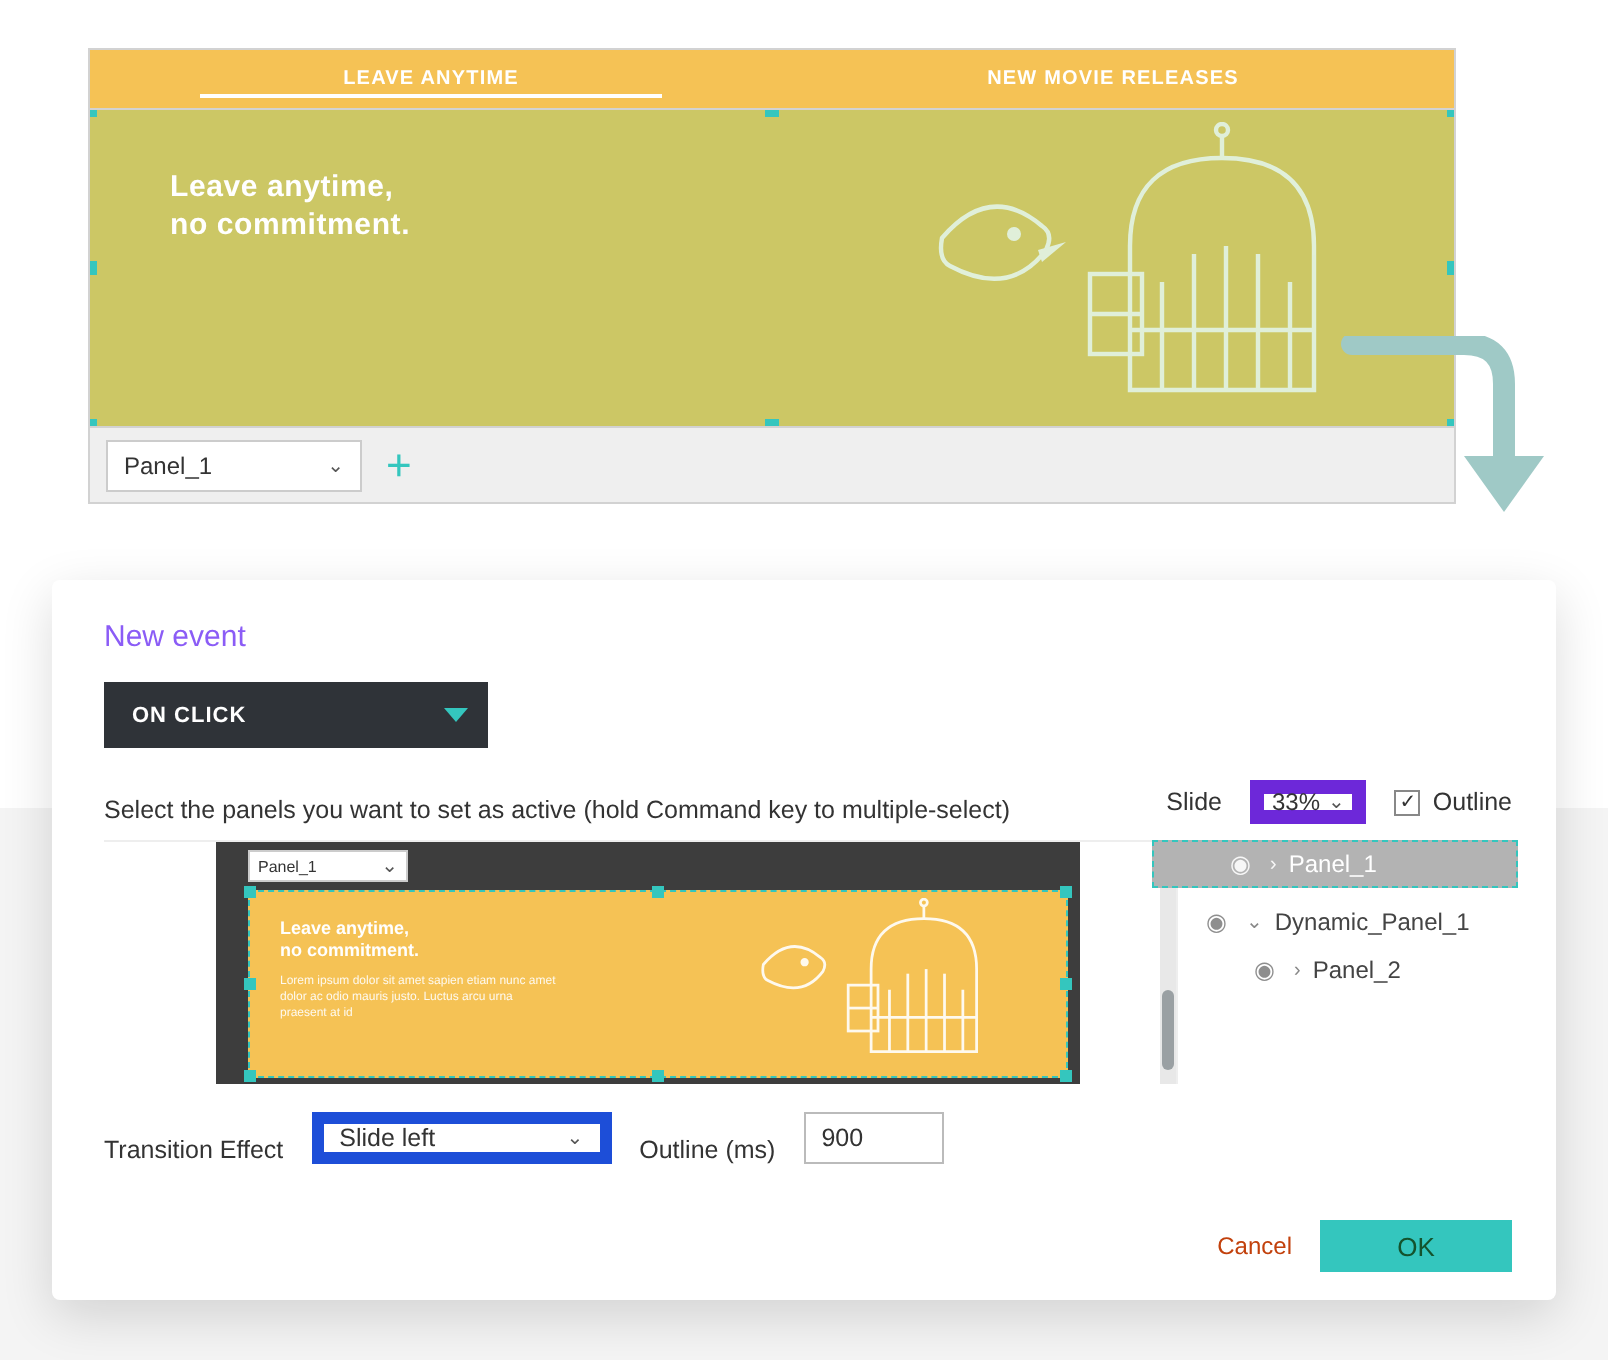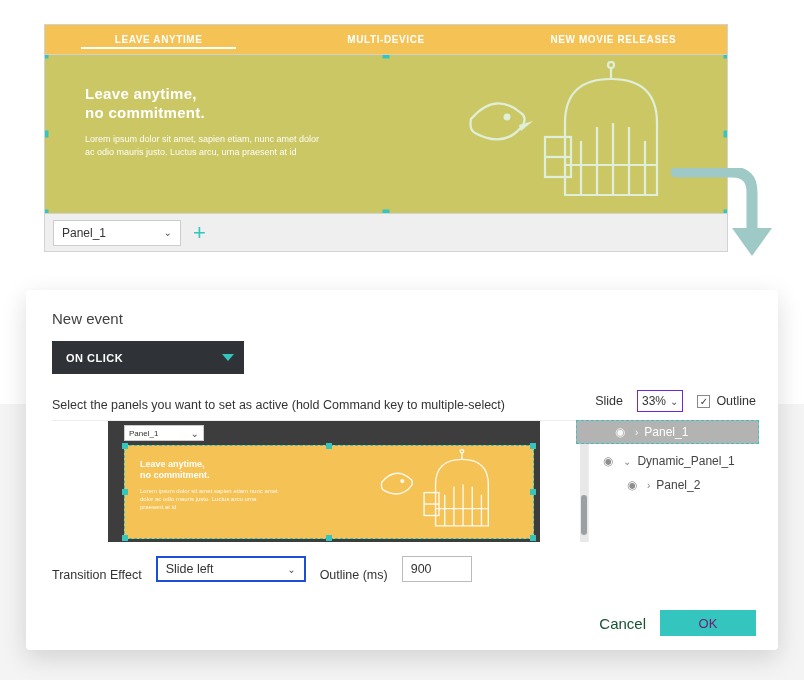--- a/index.html
+++ b/index.html
@@ -96,37 +96,37 @@
   .dialog {
     position: absolute;
     left: 26px; top: 290px;
     width: 752px; height: 360px;
     background: #fff;
     border-radius: 4px;
     box-shadow: 0 8px 26px rgba(0,0,0,.14);
     padding: 20px 22px 14px 26px;
     z-index: 3;
   }
-  .dialog h4 { font-size: 15px; font-weight: 400; color:#404040; }
+  .dialog h4 { font-size: 15px; font-weight: 400; color:#8b5cf6; }
   .trigger-row { display:flex; gap: 16px; margin-top: 14px; }
   .trig-btn {
     background:#2f3338; color:#fff;
     height: 33px; display:flex; align-items:center; justify-content:space-between;
     padding: 0 10px 0 14px; font-size: 11px; letter-spacing:.5px; font-weight:700;
     cursor:pointer;
   }
   .trig-btn.one { width: 192px; gap: 45px; }
   .trig-btn.two { width: 202px; }
   .trig-arrow { width:0;height:0;border-left:6px solid transparent;border-right:6px solid transparent;border-top:7px solid #34c6be; }
   .sub-row {
     display:flex; align-items:flex-end; justify-content:space-between;
     margin-top: 16px; font-size: 12.5px; color:#333;
   }
   .zoom-group { display:flex; align-items:center; gap: 14px; }
-  .zoom-select { border:1px solid #6d28d9; height:22px; padding:0 4px; font-size:12px; background:#fff; display:flex; align-items:center; gap:4px; }
+  .zoom-select { border:7px solid #6d28d9; height:22px; padding:0 4px; font-size:12px; background:#fff; display:flex; align-items:center; gap:4px; }
   .outline-chk { display:flex; align-items:center; gap:6px; font-size:12.5px; }
   .chkbox { width:13px;height:13px;border:1px solid #888;display:inline-flex;align-items:center;justify-content:center;font-size:10px;color:#333; }
   .workspace {
     display:flex; gap: 0; margin-top: 8px; height: 122px;
     border-top: 1px solid #eee;
   }
   .canvas-pane { width: 536px; background:#fff; position:relative; overflow:hidden; }
   .canvas-pane .dark-bg { position:absolute; inset:0; background:#3d3d3d; left:56px; right:48px; }
   .canvas-pane .mini-hero {
     position:absolute; left:72px; top:24px; width:410px; height:94px;
@@ -155,47 +155,45 @@
   }
   .tree-row .eye { width:14px; opacity:.6; font-size:12px;}
   .tree-row .caret { color:#888; font-size:10px; }
   .tree-row.indent1 { padding-left: 26px; }
   .tree-row.sel { background:#b3b3b3; color:#fff; margin-left:-12px; padding-left:38px; margin-right:-2px; }
   .tree-row.sel .caret,.tree-row.sel .eye{ color:#fff; opacity:.9;}
   .transition-row {
     display:flex; align-items:flex-end; gap: 14px;
     margin-top: 14px; font-size: 12.5px;
   }
-  .te-select { border:2px solid #1d4ed8; height:26px; width:150px; padding:0 8px; font-size:12.5px; background:#fff; display:flex; align-items:center; justify-content:space-between; }
+  .te-select { border:6px solid #1d4ed8; height:26px; width:150px; padding:0 8px; font-size:12.5px; background:#fff; display:flex; align-items:center; justify-content:space-between; }
   .dur-input { border:1px solid #bbb; height:26px; width:70px; padding:0 8px; font-size:12.5px; background:#fff; display:flex; align-items:center; }
   .dialog-footer {
     position:absolute; right:22px; bottom:14px;
     display:flex; gap:14px; align-items:center;
   }
-  .cancel { font-size:15px; color:#14532d; cursor:pointer; }
-  .ok-btn { background:#34c6be; color:#701a75; width:96px; height:26px; display:flex; align-items:center; justify-content:center; font-size:13px; cursor:pointer; }
+  .cancel { font-size:12px; color:#c2410c; cursor:pointer; }
+  .ok-btn { background:#34c6be; color:#14532d; width:96px; height:26px; display:flex; align-items:center; justify-content:center; font-size:13px; cursor:pointer; }
   .chev-sm { font-size:10px; color:#555; }
 </style>
 </head>
 <body>
 
 <div class="bg-strip"></div>
 
 <div class="preview-wrap">
   <div class="tabs">
     <div class="tab active"><span>LEAVE ANYTIME</span></div>
-    <div class="tab"><span>MULTI-DEVICE</span></div>
     <div class="tab"><span>NEW MOVIE RELEASES</span></div>
   </div>
   <div class="hero">
     <h3>
       <span>Leave anytime,</span><br>
       <span>no commitment.</span>
     </h3>
-    <p>Lorem ipsum dolor sit amet, sapien etiam, nunc amet dolor ac odio mauris justo. Luctus arcu, urna praesent at id</p>
     <svg class="art" viewBox="0 0 260 150">
       <g stroke="#e2f2e0" stroke-width="2.2" fill="none" opacity=".95">
 
         <path d="M30 58 q24 -28 50 -6 q6 4 2 12 q-18 24 -48 8 q-6 -3 -4 -14z"></path>
         <circle cx="66" cy="56" r="2.4" fill="#e2f2e0"></circle>
         <path d="M78 64 l14 -4 l-12 10z" fill="#e2f2e0" stroke="none"></path>
 
         <path d="M170 18 q46 0 46 44 v72 h-92 v-72 q0 -44 46 -44z"></path>
         <path d="M170 6 v12"></path>
         <circle cx="170" cy="4" r="3"></circle>

